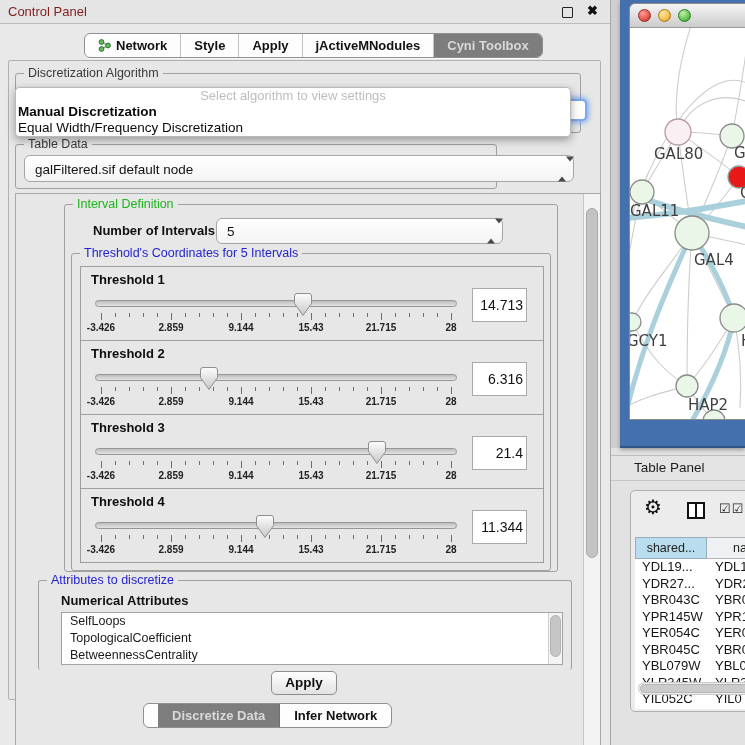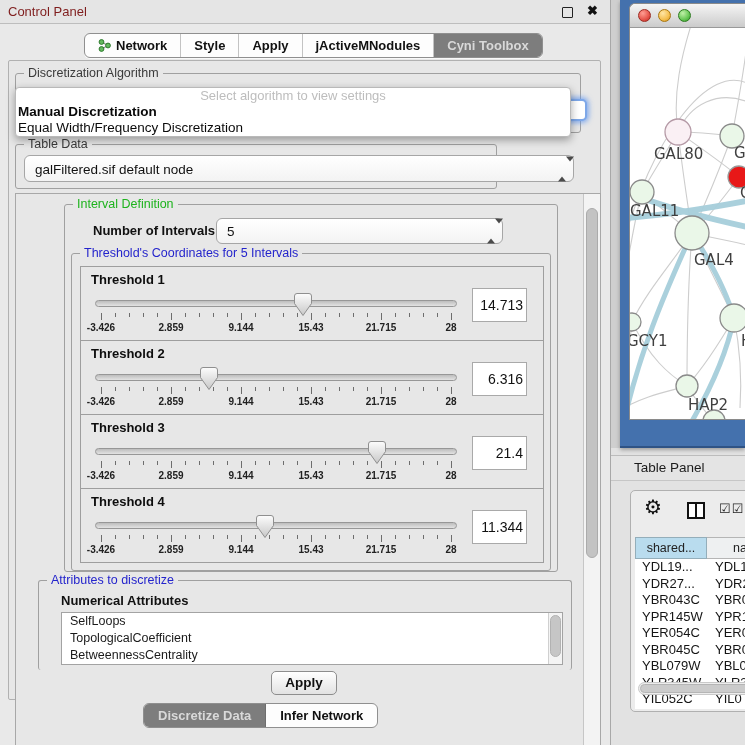--- a/index.html
+++ b/index.html
@@ -101,21 +101,21 @@
 
   .apply-btn { position:absolute; left:262px; top:610px; width:66px; height:24px;
     background:linear-gradient(#ffffff,#e2e2e2); border:1px solid #8d8d8d; border-radius:5px;
     font-size:13.5px; font-weight:600; color:#111; text-align:center; line-height:22px; cursor:default; }
 
   .bottom-tab-bar { position:absolute; left:143px; top:703px; height:25px; display:flex;
     border:1px solid #8f8f8f; border-radius:6px; background:#fdfdfd; overflow:hidden; }
   .btab { padding:0 14px; font-size:13px; font-weight:bold; color:#111; line-height:23px;
     border-right:1px solid #c3c3c3; cursor:default; }
   .btab:last-child { border-right:none; }
-  .btab.selected { background:var(--selected-tab-bg); color:var(--selected-tab-text); border-color:#6e6e6e; }
+  .btab.selected { background:var(--selected-tab-bg); color:var(--selected-tab-text); border-color:#6e6e6e;margin-left:14px; }
 
   
   .right-lower-bg { position:absolute; left:611px; top:448px; width:134px; height:297px; background:#e2e2e2; }
 
   .network-frame { position:absolute; left:620px; top:0; width:125px; height:448px;
     background:var(--window-frame-blue); box-shadow:0 2px 4px rgba(0,0,0,.3);
     border-bottom:2px solid #2f5385; }
   .net-window { position:absolute; left:9px; top:3px; right:-4px; bottom:26px;
     background:#fff; border:1px solid #8a8a8a; border-right:none; border-radius:6px 0 0 0; overflow:hidden; }
   .net-titlebar { position:absolute; left:0; top:0; right:0; height:24px;

